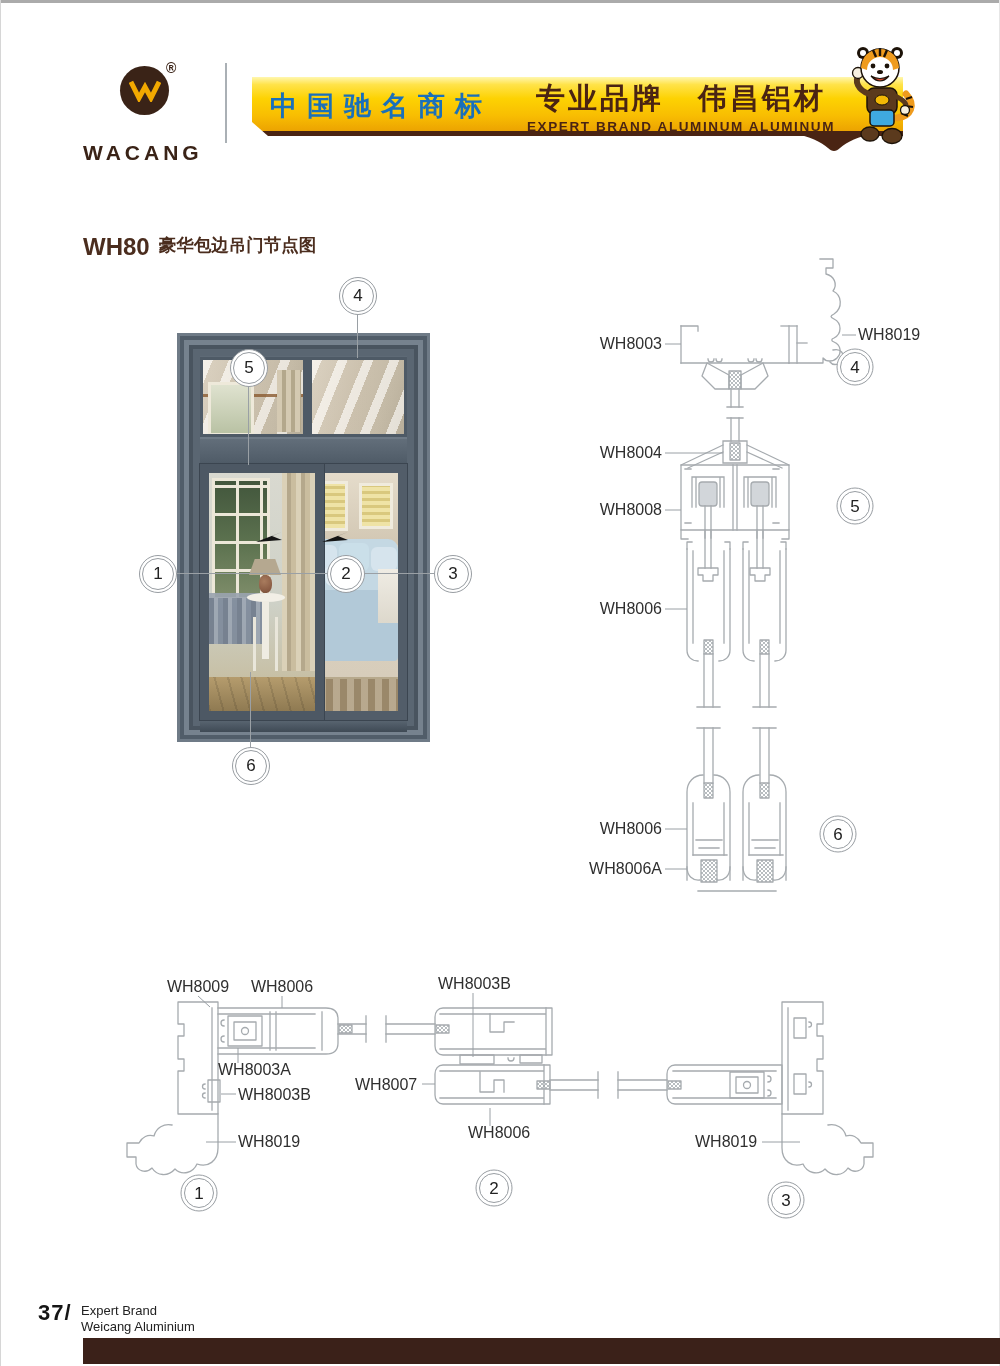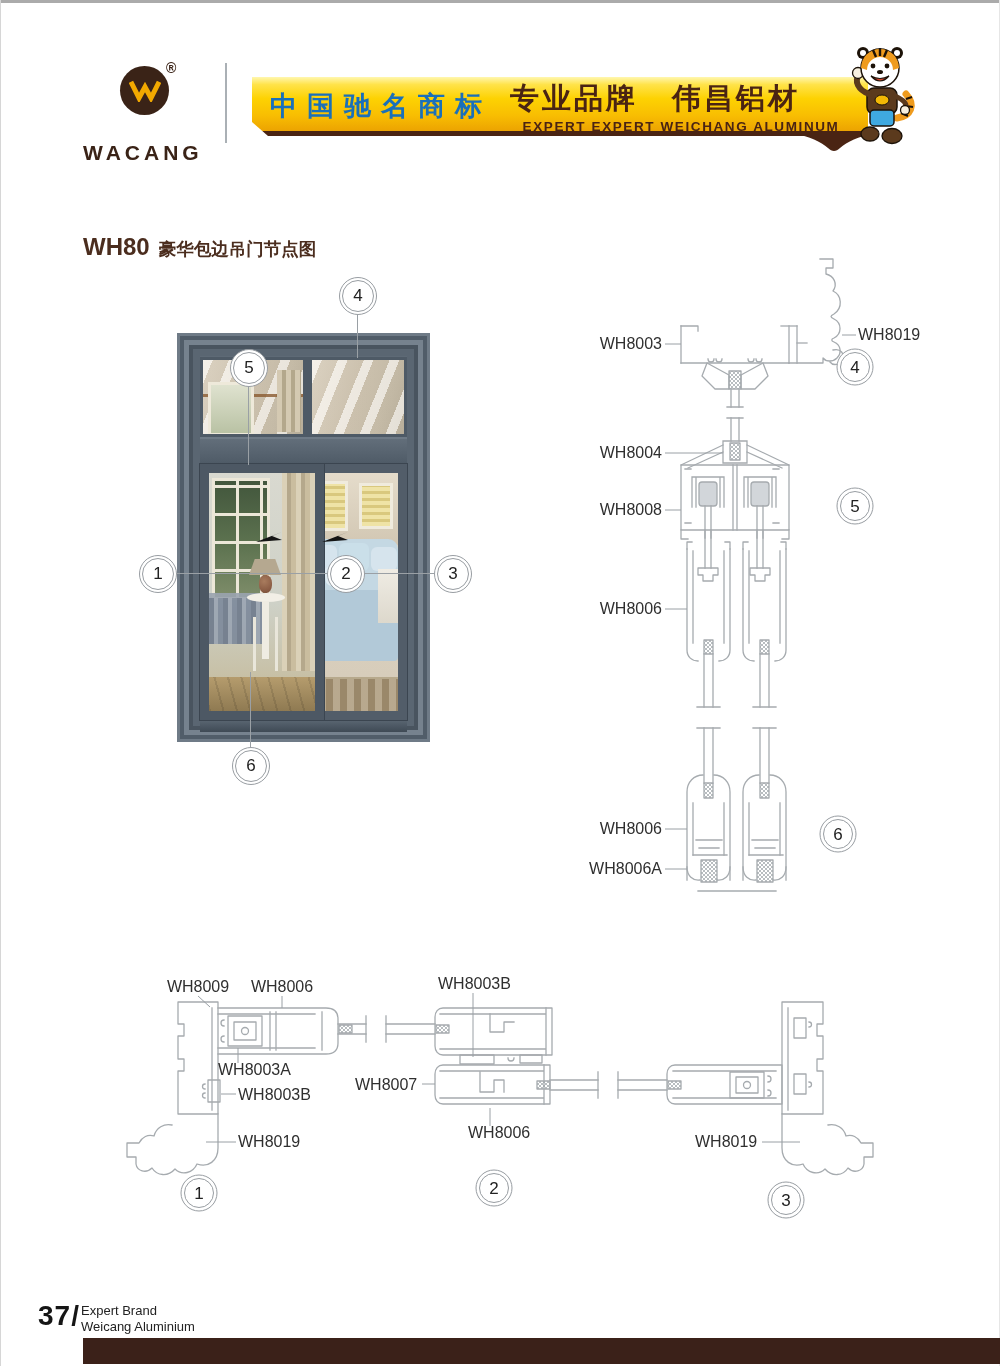--- a/index.html
+++ b/index.html
@@ -13,31 +13,31 @@
 
   
   .logo-circle{left:120px;top:66px;width:49px;height:49px;border-radius:50%;
                background:#3a2317;display:flex;align-items:center;justify-content:center;}
   .reg-mark{left:166px;top:60px;font-size:14px;font-weight:bold;color:#3a2317;}
   .wordmark{left:83px;top:117px;width:140px;font-size:21px;font-weight:bold;color:#3a2317;letter-spacing:4px;margin-top:24px;}
   .hdr-divider{left:225px;top:63px;width:2px;height:80px;background:#aab0b5;}
 
   .banner{left:252px;top:77px;width:616px;height:54px;border-bottom:5px solid #4a2413;
           background:linear-gradient(180deg,#fff7b0 0%,#ffe34a 14%,#fdd202 40%,#f8bd02 72%,#eca301 100%);
-          clip-path:polygon(0 0,100% 0,100% 100%,16px 100%,0 calc(100% - 14px));}
+          clip-path:polygon(0 0,100% 0,100% 100%,16px 100%,0 calc(100% - 14px));padding-left:35px;}
   .banner-cn-left{position:absolute;left:18px;top:11px;font-size:27px;font-weight:bold;
                   color:#1a70ba;letter-spacing:10px;white-space:nowrap;}
   .banner-brand{position:absolute;left:258px;top:2px;width:342px;text-align:center;color:#4a2413;}
-  .banner-brand .l1{display:flex;gap:34px;font-size:29px;font-weight:bold;letter-spacing:3px;}
+  .banner-brand .l1{display:flex;justify-content:center;gap:34px;font-size:29px;font-weight:bold;letter-spacing:3px;}
   .banner-brand .l2{font-size:13.5px;font-weight:bold;letter-spacing:1.6px;margin-top:0px;white-space:nowrap;}
   .banner-notch{left:795px;top:134px;}
   .tiger{left:843px;top:44px;}
 
   
-  .page-title{left:83px;top:233px;display:flex;align-items:flex-end;gap:9px;color:#4b2d1e;}
+  .page-title{left:83px;top:233px;display:flex;align-items:flex-start;gap:9px;color:#4b2d1e;}
   .page-title .code{font-size:24px;font-weight:800;}
   .page-title .cn{font-size:17.5px;font-weight:bold;}
 
   
   .photo{left:177px;top:333px;width:253px;height:409px;background:#5e6a76;
          box-shadow:inset 0 0 0 3px #6f7b87,inset 0 0 0 7px #515d69,inset 0 0 0 12px #76828e,
                     inset 0 0 0 16px #49545f,inset 0 0 0 23px #5a6672;}
   .ph-content{position:absolute;left:23px;right:23px;top:24px;bottom:10px;background:#4e5a66;}
   .ph-tpane{position:absolute;top:3px;height:74px;background:linear-gradient(105deg,#e8dfcf 0%,#d8cdba 45%,#cfc5b1 75%,#c1b7a3 100%);overflow:hidden;}
   .ph-tpane .beams{position:absolute;inset:0;background:repeating-linear-gradient(112deg,rgba(255,255,255,.55) 0 9px,rgba(120,110,90,.12) 9px 24px);}
@@ -99,21 +99,21 @@
 
   
   svg.diag{position:absolute;}
   svg.diag text{font-family:"Liberation Sans",sans-serif;font-size:16px;fill:#2f2f2f;}
   svg.diag text.cnum{font-size:17px;fill:#222;}
   .geo{stroke:#a6abaf;stroke-width:1.3;fill:none;stroke-linecap:square;stroke-linejoin:round;}
   .lead{stroke:#9aa0a5;stroke-width:1;fill:none;}
   .cring{fill:#fff;stroke:#989da2;stroke-width:1;}
 
   
-  .pageno{left:38px;top:1300px;font-size:28px;font-weight:900;color:#151515;letter-spacing:1px;}
+  .pageno{left:38px;top:1300px;font-size:22px;font-weight:900;color:#151515;letter-spacing:1px;}
   .foot-brand{left:81px;top:1303px;font-size:13px;color:#222;line-height:1.25;}
   .foot-bar{left:83px;top:1338px;width:917px;height:26px;background:#3b2119;}
 </style>
 </head>
 <body>
 
 <div id="root">
   <div class="abs edge-top"></div>
   <div class="abs edge-left"></div>
   <div class="abs edge-right"></div>
@@ -127,21 +127,21 @@
   <div class="abs wordmark">WACANG</div>
   <div class="abs hdr-divider"></div>
 
   <div class="abs banner">
     <div class="banner-cn-left">中国驰名商标</div>
     <div class="banner-brand">
       <div class="l1">
         <span>专业品牌</span>
         <span>伟昌铝材</span>
       </div>
-      <div class="l2">EXPERT EXPERT WEICHANG ALUMINUM</div>
+      <div class="l2">EXPERT BRAND ALUMINUM ALUMINUM</div>
     </div>
   </div>
   <div class="abs banner-notch">
     <svg width="78" height="18" viewBox="0 0 78 18">
       <path d="M0,0 H78 C64,2 52,8 45,14 C41,18 37,18 33,14 C26,8 14,2 0,0 Z" fill="#4a2413"></path>
     </svg>
   </div>
   <div class="abs tiger">
     <svg width="75" height="102" viewBox="0 0 75 102">
       <path d="M54,74 C68,72 73,61 63,50" stroke="#ef9b1d" stroke-width="7" fill="none" stroke-linecap="round"></path>

